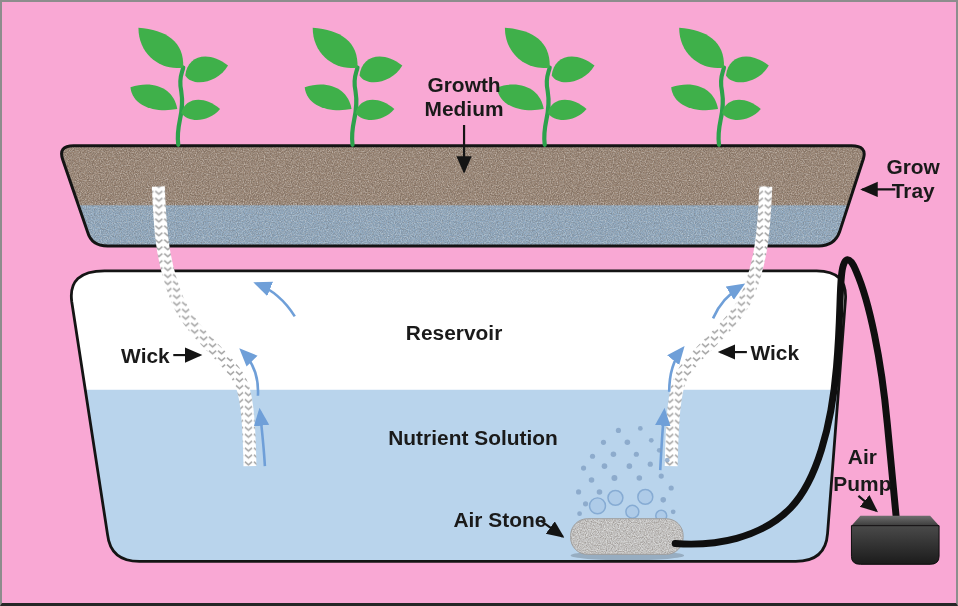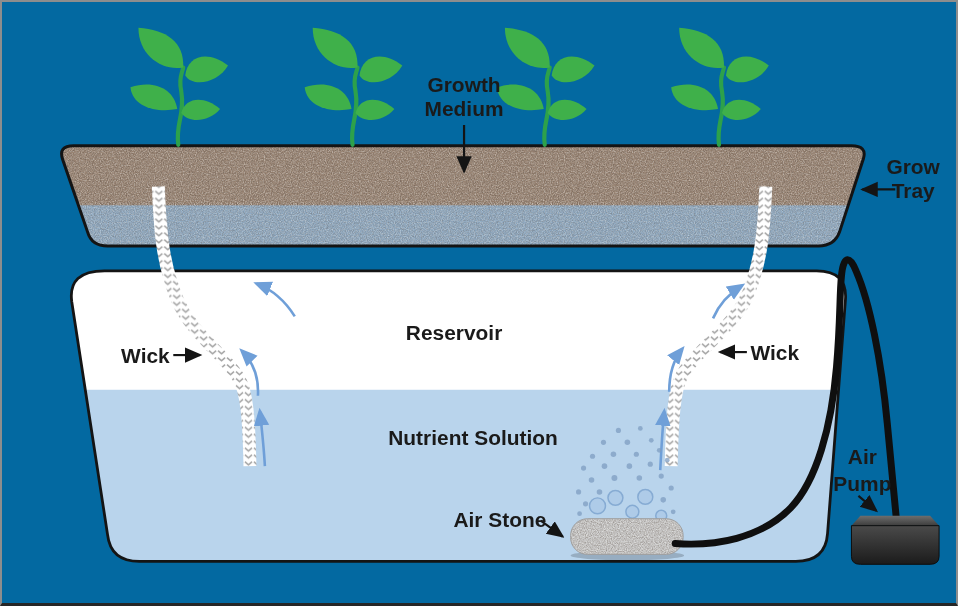--- a/index.html
+++ b/index.html
@@ -1,18 +1,18 @@
 <!DOCTYPE html>
 <html><head>
 <meta charset="utf-8">
 <style>
   html,body{margin:0;padding:0;background:#fff;}
   .frame{
     width:958px;height:606px;box-sizing:border-box;position:relative;
-    border:2px solid #8d8d8d;border-bottom:3px solid #262626;background:#0369a1;
+    border:2px solid #8d8d8d;border-bottom:3px solid #262626;background:#f9a8d4;
     overflow:hidden;
   }
   svg{display:block;}
   text{
     font-family:"Liberation Sans", sans-serif;
     font-weight:bold;font-size:21px;fill:#1a1a1a;
   }
 </style>
 </head>
 <body>

